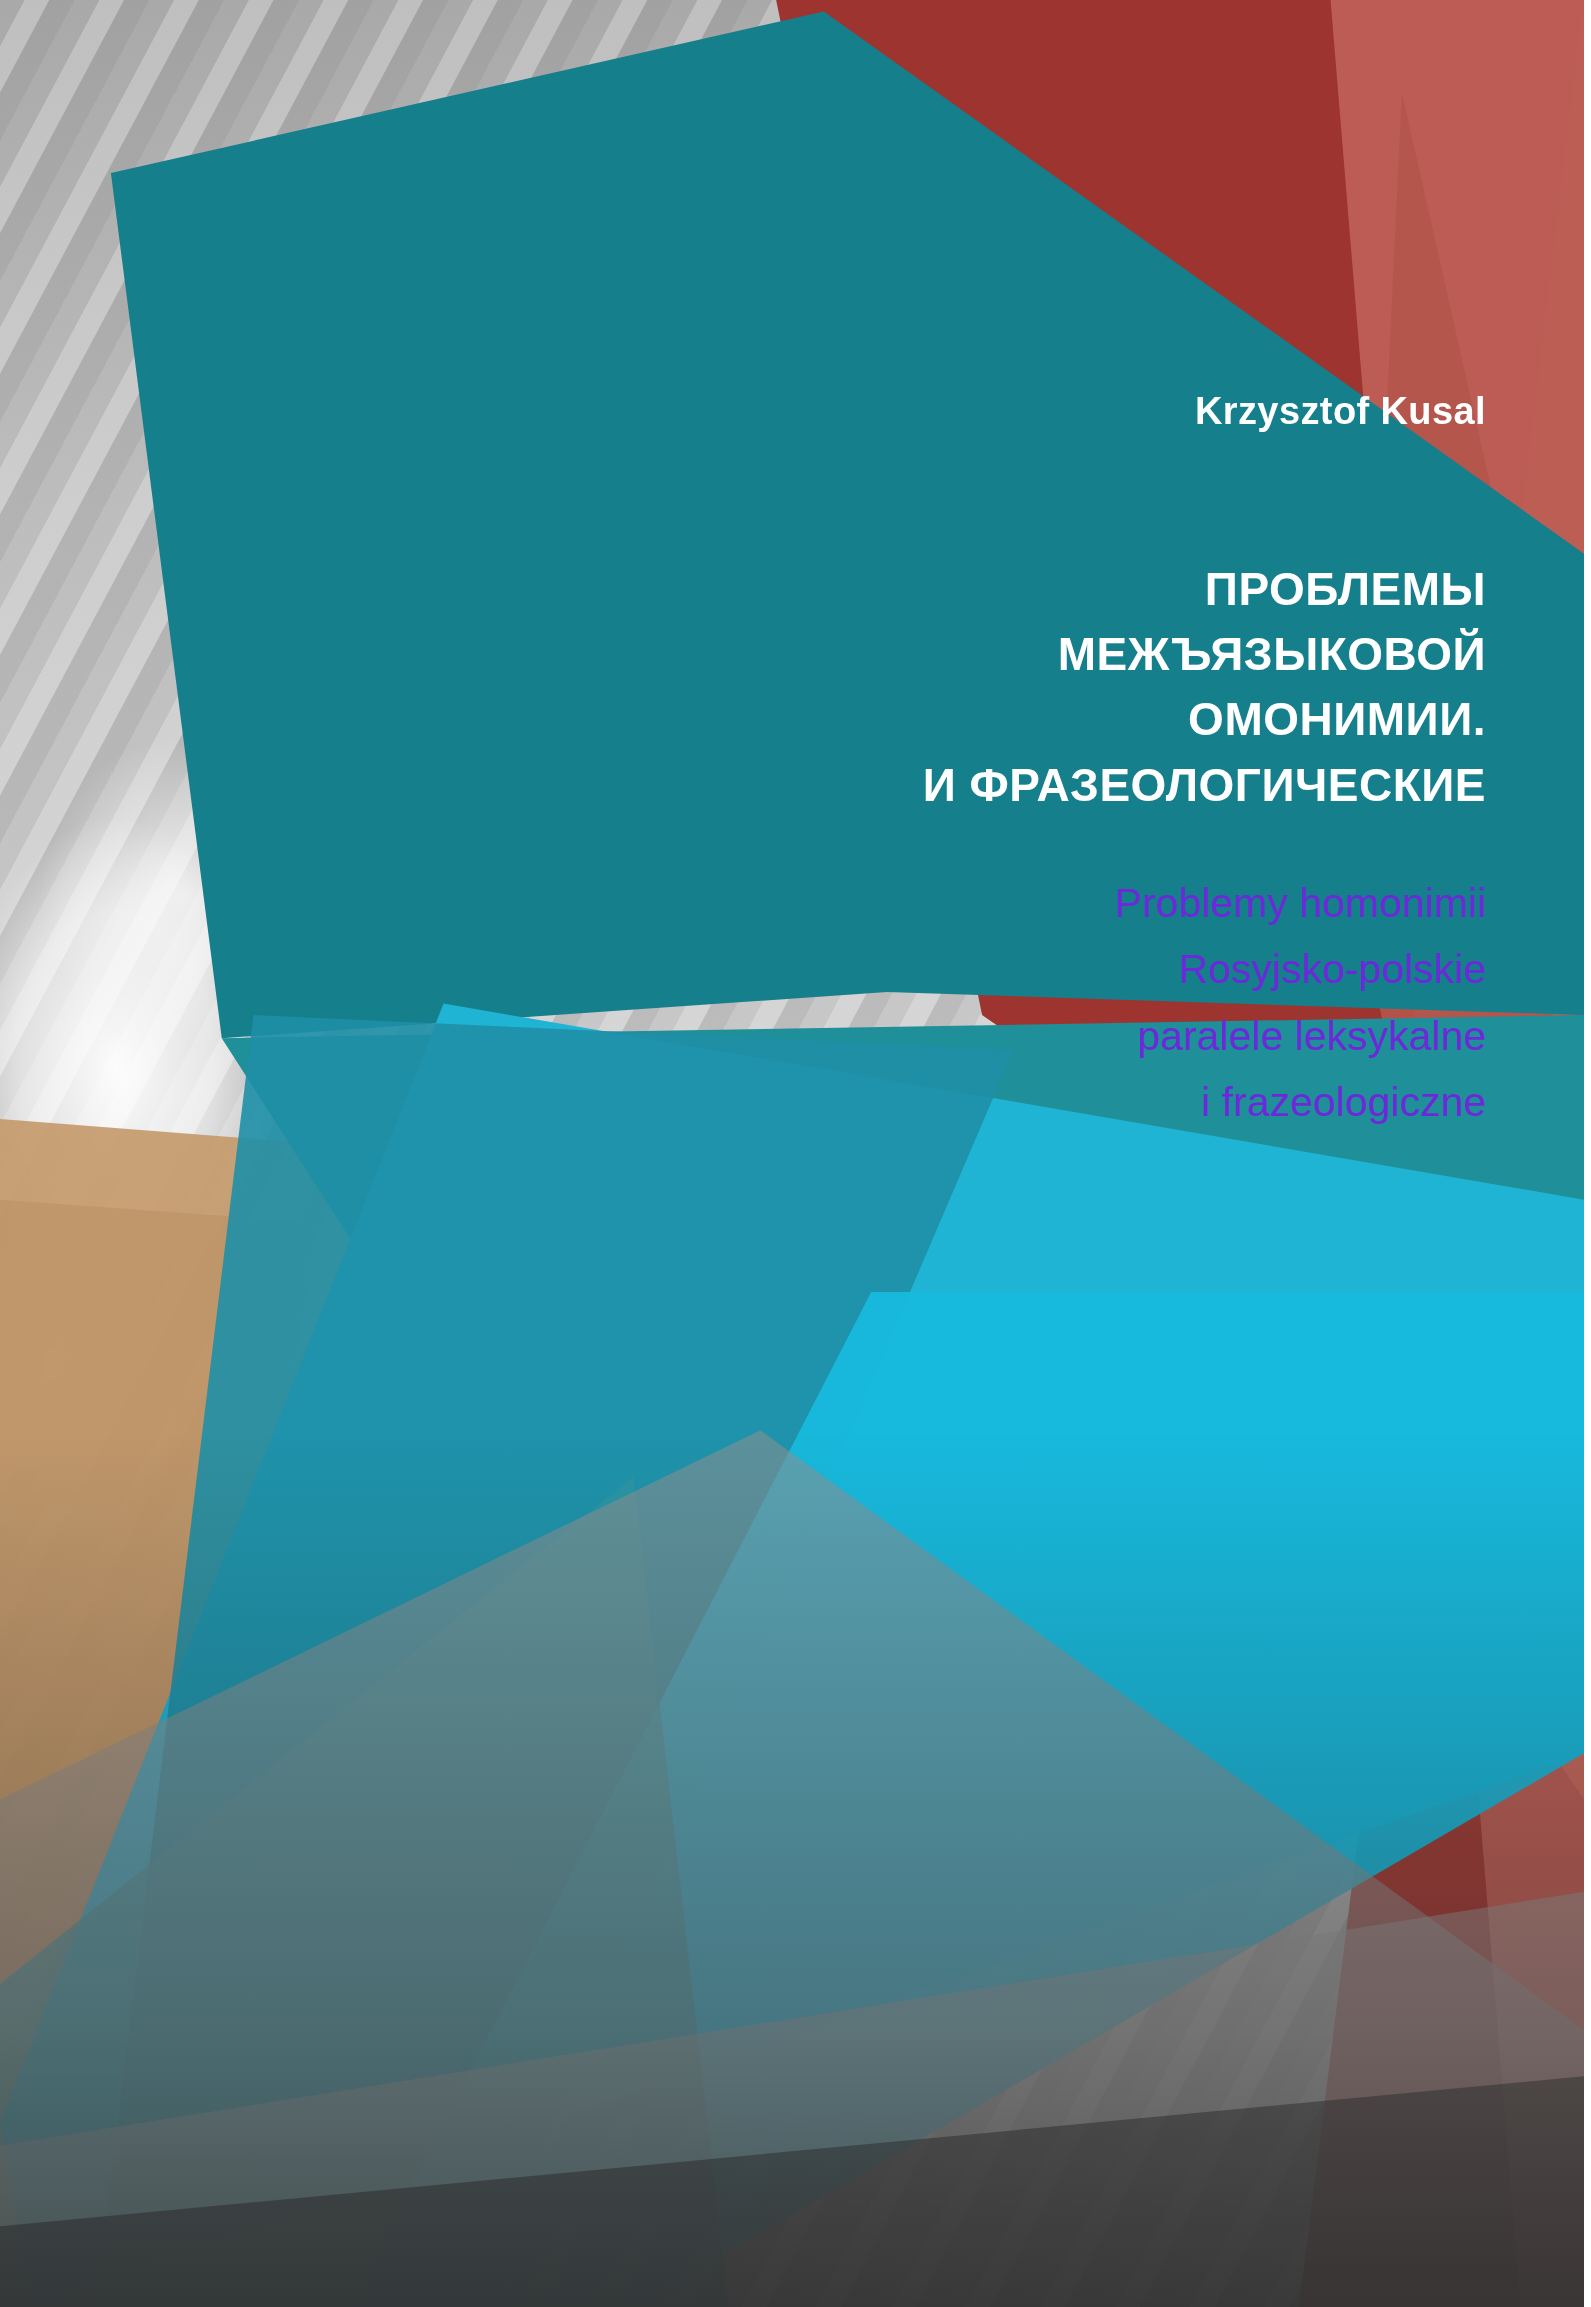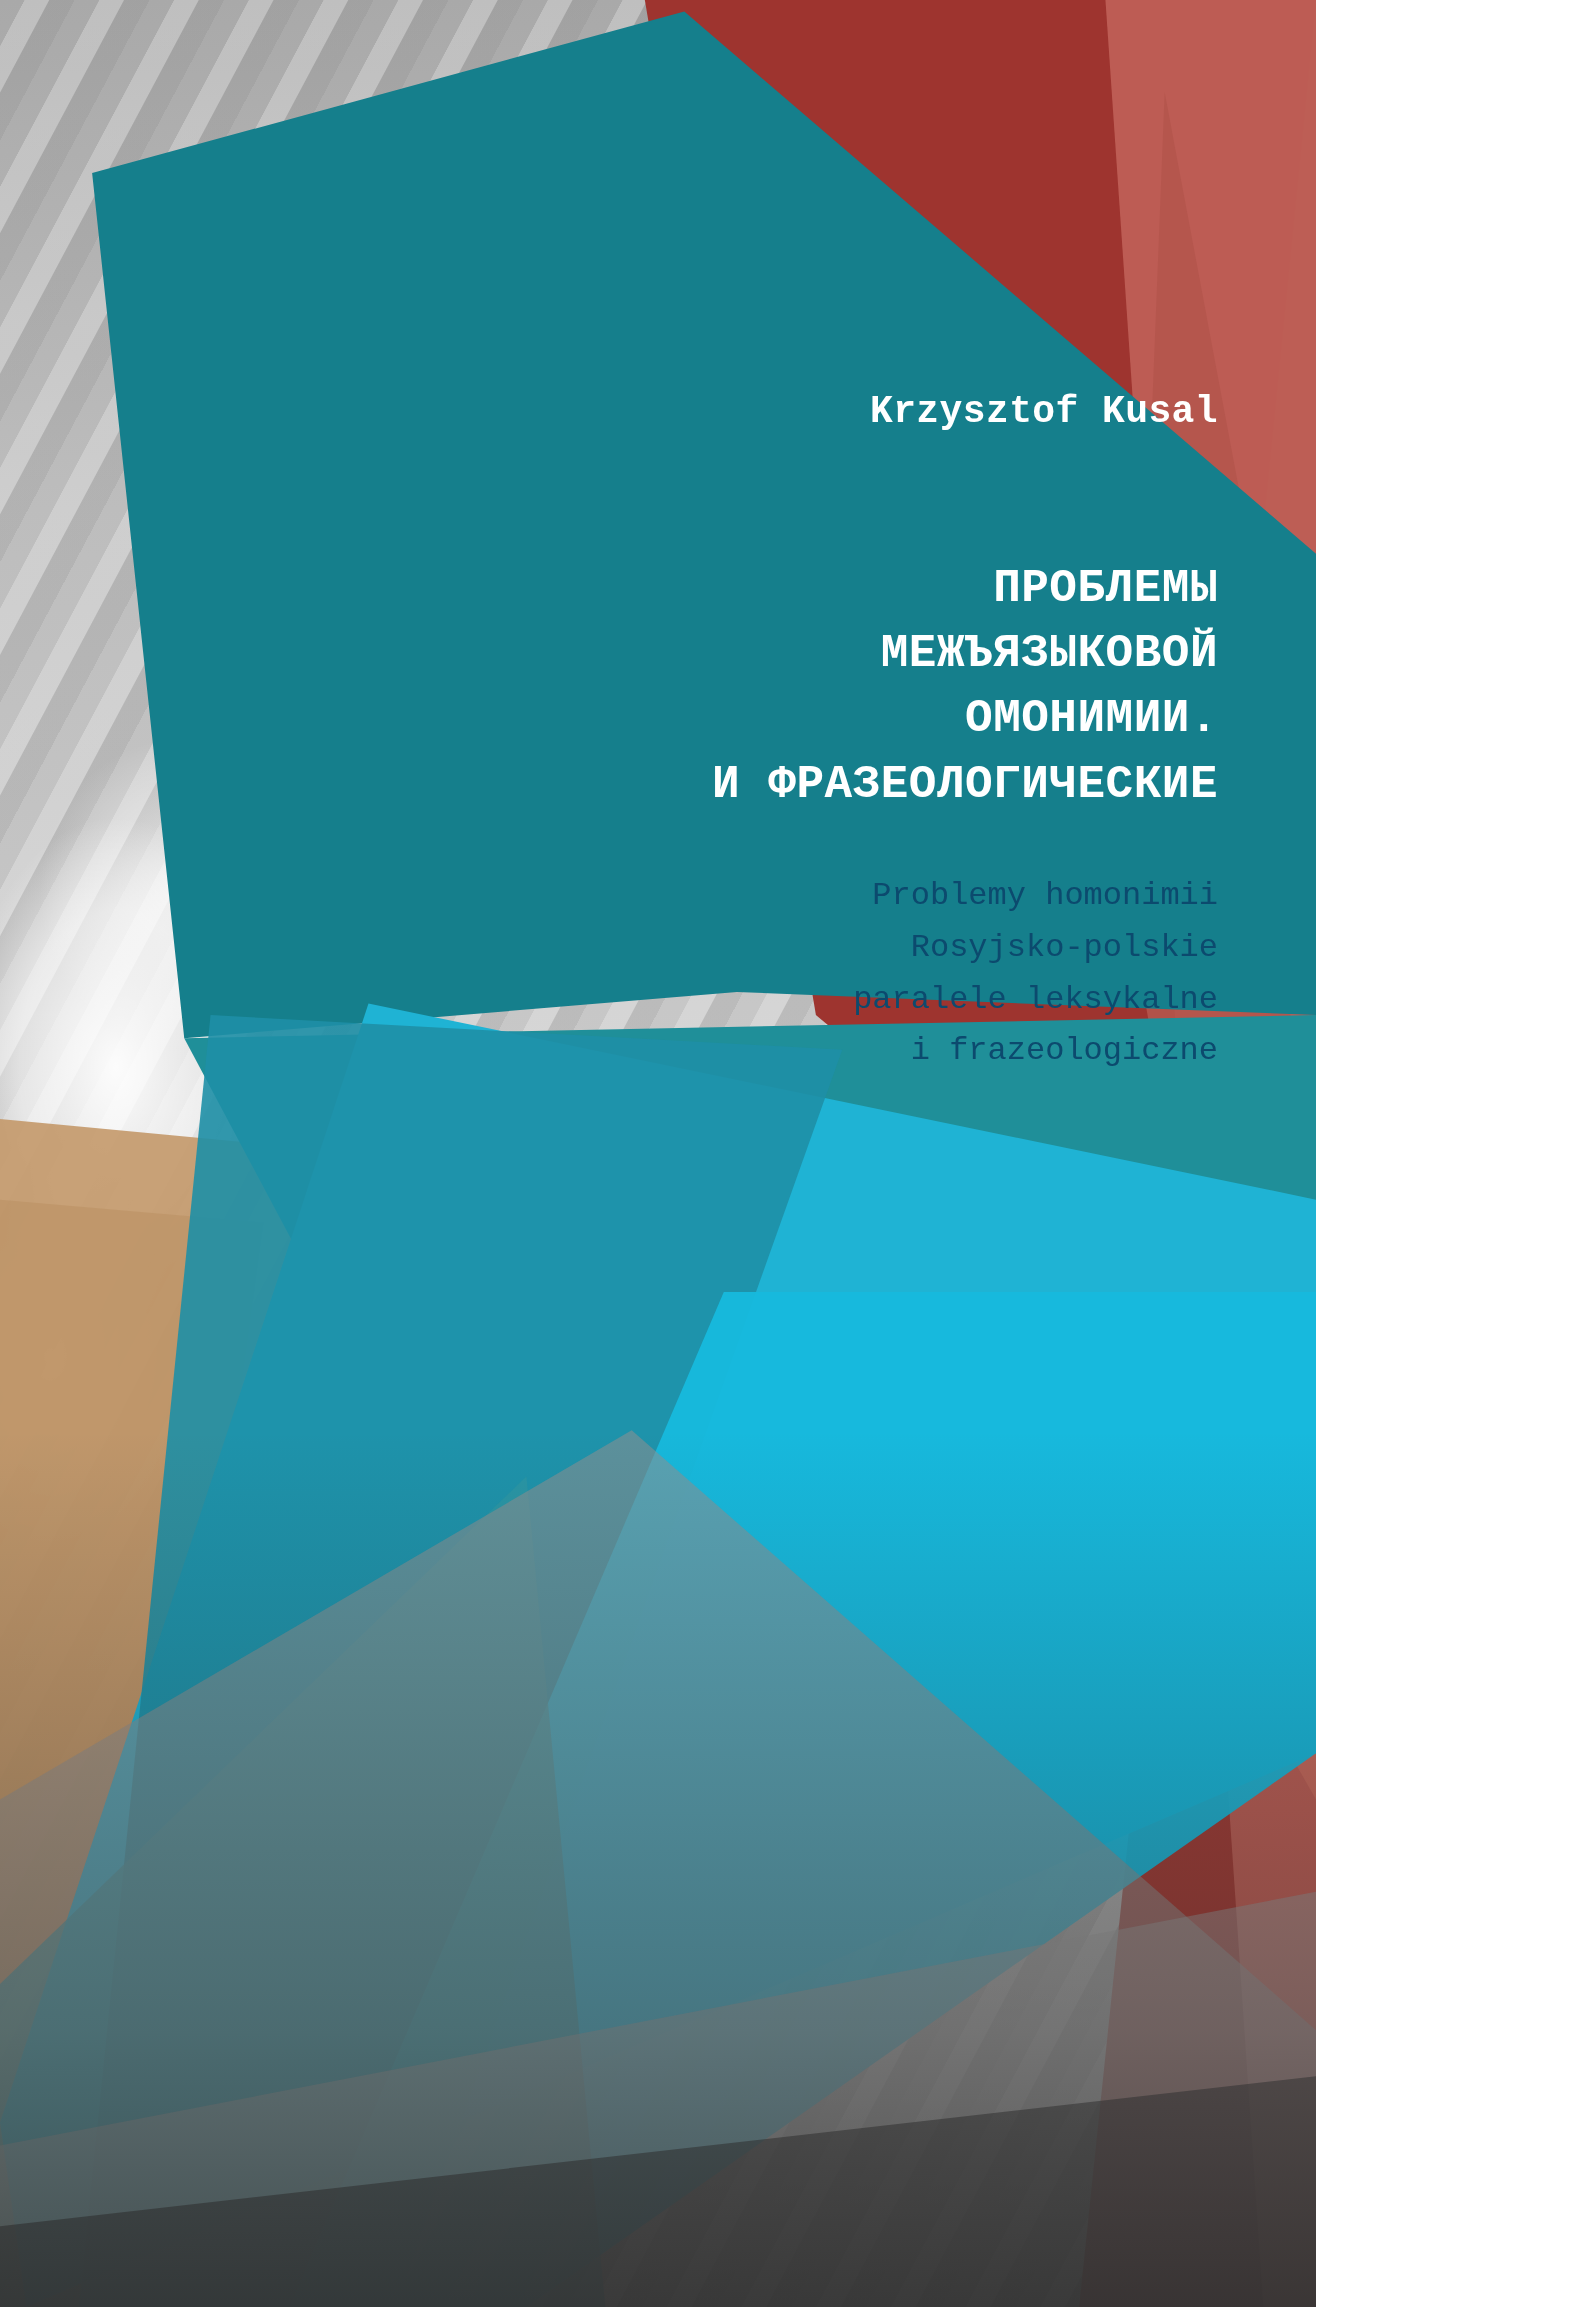--- a/index.html
+++ b/index.html
@@ -2,25 +2,25 @@
 <html style="font-size:13.2px"><head>
 <meta charset="utf-8">
 <style>
   html, body {
     margin: 0;
     padding: 0;
     background: #ffffff;
   }
   #cover {
     position: relative;
-    width: 1316px;
+    width: 1584px;
     height: 2307px;
     overflow: hidden;
     background: #b9b9b9;
-    font-family: Liberation Mono, monospace;
+    font-family: Liberation Sans, sans-serif;
   }
   .layer {
     position: absolute;
     top: 0;
     left: 0;
     width: 100%;
     height: 100%;
     pointer-events: none;
   }
   
@@ -148,24 +148,24 @@
   }
   .title {
     font-size: 46px;
     font-weight: bold;
     line-height: 1.42;
     letter-spacing: 0.5px;
     text-transform: uppercase;
     margin-bottom: 52px;
   }
   .subtitle {
-    font-size: 32px;
+    font-size: 41px;
     font-weight: normal;
     line-height: 1.62;
-    color: #0c4a6e;
+    color: #6d28d9;
   }
   .subtitle div { white-space: nowrap; }
 </style>
 </head>
 <body>
 
 <div id="cover">
 
   <div class="layer bg-grey"></div>
   <div class="layer bg-stripes"></div>

